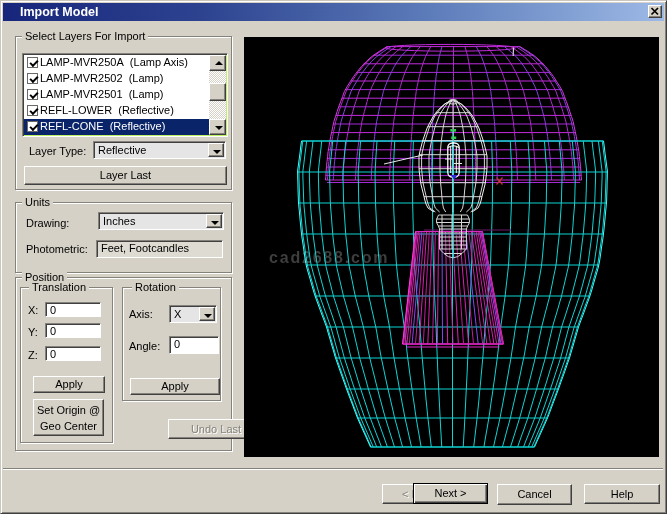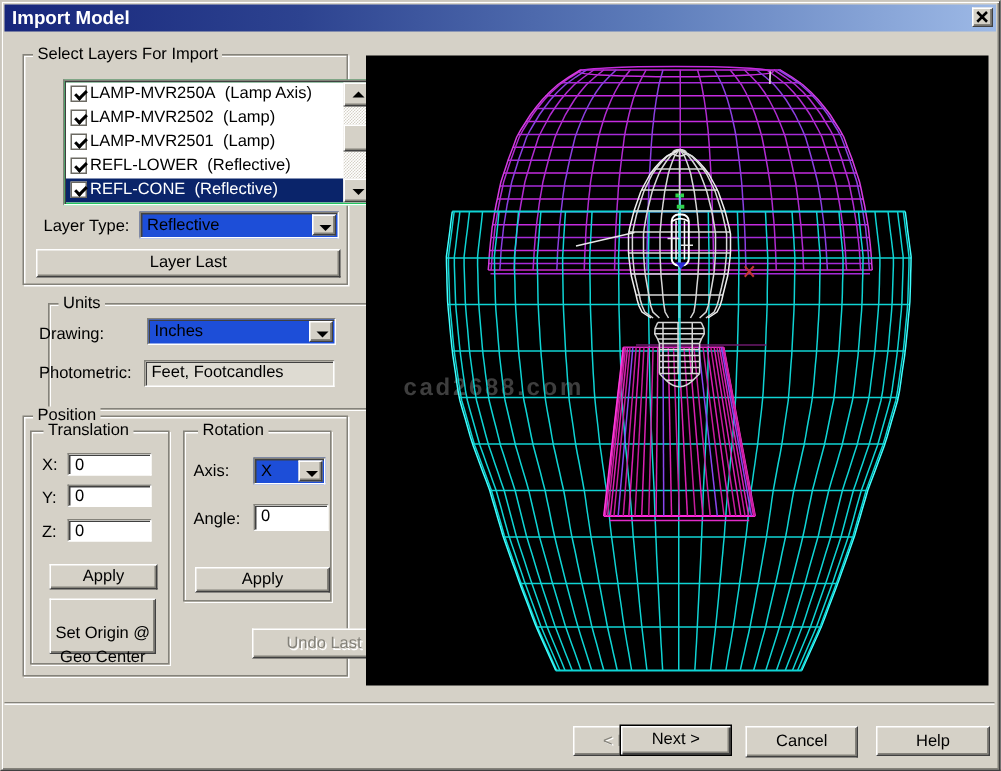--- a/index.html
+++ b/index.html
@@ -1,32 +1,32 @@
 <!DOCTYPE html>
 <html><head><meta charset="utf-8"><style>
 * { margin:0; padding:0; box-sizing:border-box; }
 html,body { width:667px; height:514px; overflow:hidden; }
 body { font-family:"Liberation Sans", sans-serif; font-size:11px; color:#000; }
 .win { position:absolute; left:0; top:0; width:667px; height:514px; background:#d5d1c7;
   border:1px solid; border-color:#cac6bd #404040 #404040 #cac6bd;
   box-shadow: inset 1px 1px 0 #ffffff, inset -1px -1px 0 #84827a; }
 .title { position:absolute; left:3px; top:3px; width:661px; height:18px;
   background:linear-gradient(90deg,#17267b 0%,#2d4390 30%,#5d7cba 65%,#9db9e6 100%);
-  color:#fff; font-weight:bold; font-size:12.5px; line-height:18px; padding-left:5px; }
+  color:#fff; font-weight:bold; font-size:12.5px; line-height:18px; padding-left:17px; }
 .closebtn { position:absolute; left:648px; top:5px; width:14px; height:13px; background:#d5d1c7;
   border:1px solid; border-color:#fff #404040 #404040 #fff; box-shadow:inset -1px -1px 0 #84827a; }
 .grp { position:absolute; border:1px solid #84827a; box-shadow:inset 1px 1px 0 #fff, 1px 1px 0 #fff; }
 .glab { position:absolute; top:-7px; background:#d5d1c7; padding:0 3px; white-space:nowrap; }
-.sunken { border:1px solid; border-color:#84827a #fff #fff #84827a; box-shadow:inset 1px 1px 0 #404040; background:#22c55e;margin-left:20px; }
+.sunken { border:1px solid; border-color:#84827a #fff #fff #84827a; box-shadow:inset 1px 1px 0 #404040; background:#bef264; }
 .btn { position:absolute; background:#d5d1c7; border:1px solid; border-color:#fff #404040 #404040 #fff;
   box-shadow:inset -1px -1px 0 #84827a; text-align:center; }
 .btn.dis { color:#84827a; text-shadow:1px 1px 0 #fff;margin-left:44px; }
 .lab { position:absolute; white-space:nowrap; }
 .combo { position:absolute; border:1px solid; border-color:#84827a #fff #fff #84827a;
-  box-shadow:inset 1px 1px 0 #404040; background:#1d4ed8; }
+  box-shadow:inset 1px 1px 0 #404040; background:#e5e5e5; }
 .combo .ctext { position:absolute; left:4px; top:2px; }
 .cbtn { position:absolute; right:1px; top:1px; bottom:1px; width:16px; background:#d5d1c7;
   border:1px solid; border-color:#fff #404040 #404040 #fff; box-shadow:inset -1px -1px 0 #84827a; }
 .arr { position:absolute; left:4px; top:6px; width:0; height:0; border-left:4px solid transparent;
   border-right:4px solid transparent; border-top:4px solid #000; }
 .field { position:absolute; border:1px solid; border-color:#84827a #fff #fff #84827a;
   box-shadow:inset 1px 1px 0 #404040; background:#fff; padding:1px 0 0 4px; }
 .row { position:absolute; left:0; width:185px; height:16px; }
 .row.sel { background:#0a246a; color:#fff; width:185px; }
 .chk { position:absolute; left:3px; top:2px; width:11px; height:11px; background:#fff; border:1px solid #6c6a63; }
@@ -87,21 +87,21 @@
 </div>
 <div class="lab" style="left:29px;top:145px">Layer Type:</div>
 <div class="combo" style="left:93px;top:141px;width:133px;height:18px">
     <span class="ctext">Reflective</span>
     <span class="cbtn">
       <span class="arr"></span>
     </span>
   </div>
 <div class="btn" style="left:24px;top:166px;width:203px;height:19px;line-height:17px">Layer Last</div>
 
-<div class="grp" style="left:32px;top:202px;width:217px;height:71px">
+<div class="grp" style="left:15px;top:202px;width:217px;height:71px">
     <span class="glab" style="left:6px">Units</span>
   </div>
 <div class="lab" style="left:26px;top:217px">Drawing:</div>
 <div class="combo" style="left:98px;top:212px;width:126px;height:18px">
     <span class="ctext">Inches</span>
     <span class="cbtn">
       <span class="arr"></span>
     </span>
   </div>
 <div class="lab" style="left:26px;top:243px">Photometric:</div>
@@ -113,21 +113,21 @@
 <div class="grp" style="left:20px;top:287px;width:93px;height:156px">
     <span class="glab" style="left:8px">Translation</span>
   </div>
 <div class="lab" style="left:28px;top:304px">X:</div>
 <div class="field" style="left:45px;top:302px;width:56px;height:15px">0</div>
 <div class="lab" style="left:28px;top:326px">Y:</div>
 <div class="field" style="left:45px;top:323px;width:56px;height:15px">0</div>
 <div class="lab" style="left:28px;top:349px">Z:</div>
 <div class="field" style="left:45px;top:346px;width:56px;height:15px">0</div>
 <div class="btn" style="left:33px;top:376px;width:72px;height:17px;line-height:15px">Apply</div>
-<div class="btn" style="left:33px;top:399px;width:71px;height:37px;line-height:16px;padding-top:14px">Set Origin @<br>Geo Center</div>
+<div class="btn" style="left:33px;top:399px;width:71px;height:37px;line-height:16px;padding-top:2px">Set Origin @<br>Geo Center</div>
 <div class="grp" style="left:122px;top:287px;width:99px;height:114px">
     <span class="glab" style="left:9px">Rotation</span>
   </div>
 <div class="lab" style="left:129px;top:308px">Axis:</div>
 <div class="combo" style="left:169px;top:305px;width:48px;height:18px">
     <span class="ctext">X</span>
     <span class="cbtn">
       <span class="arr"></span>
     </span>
   </div>

